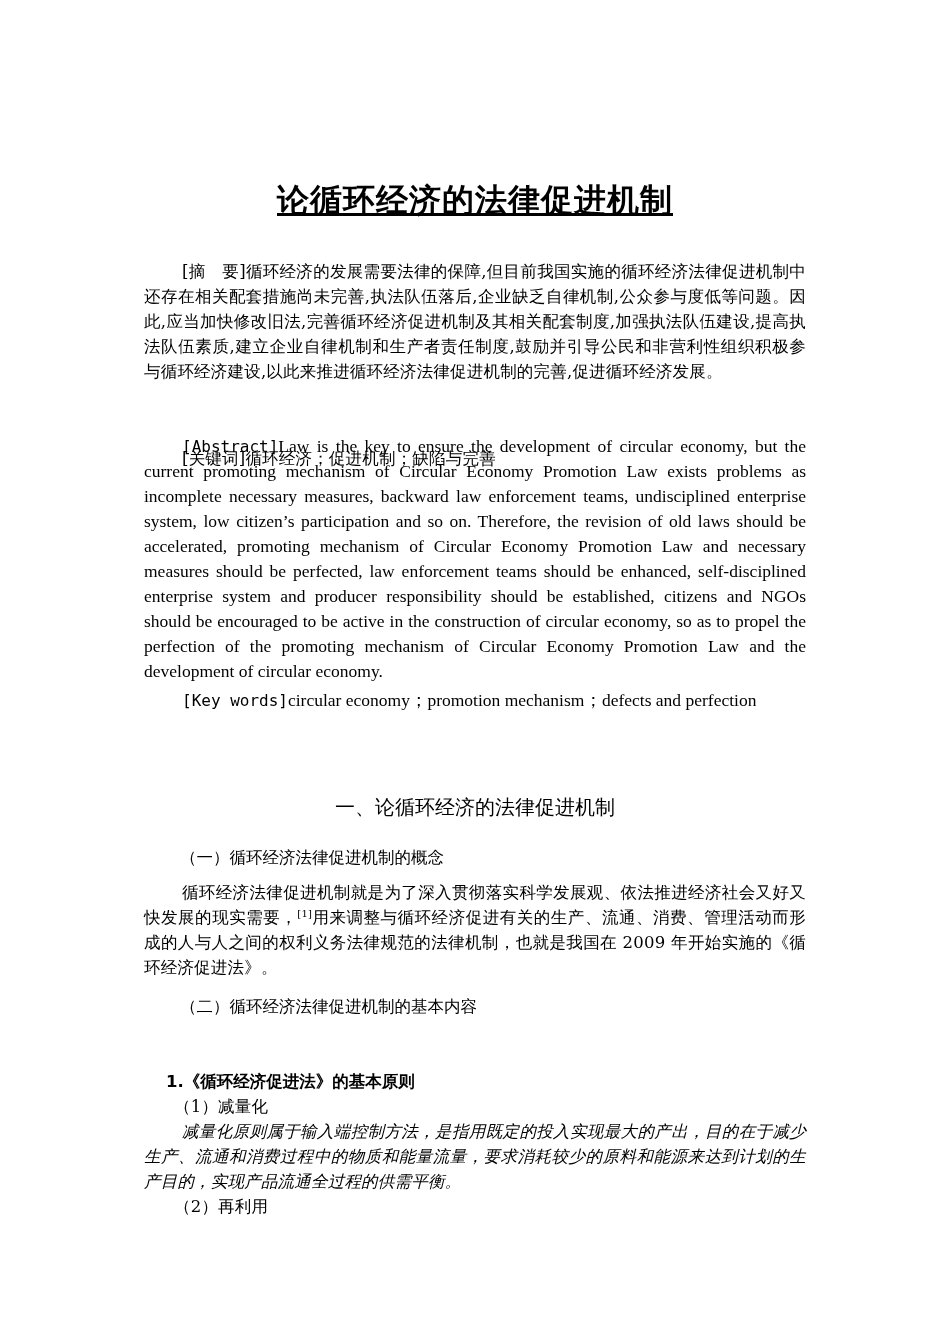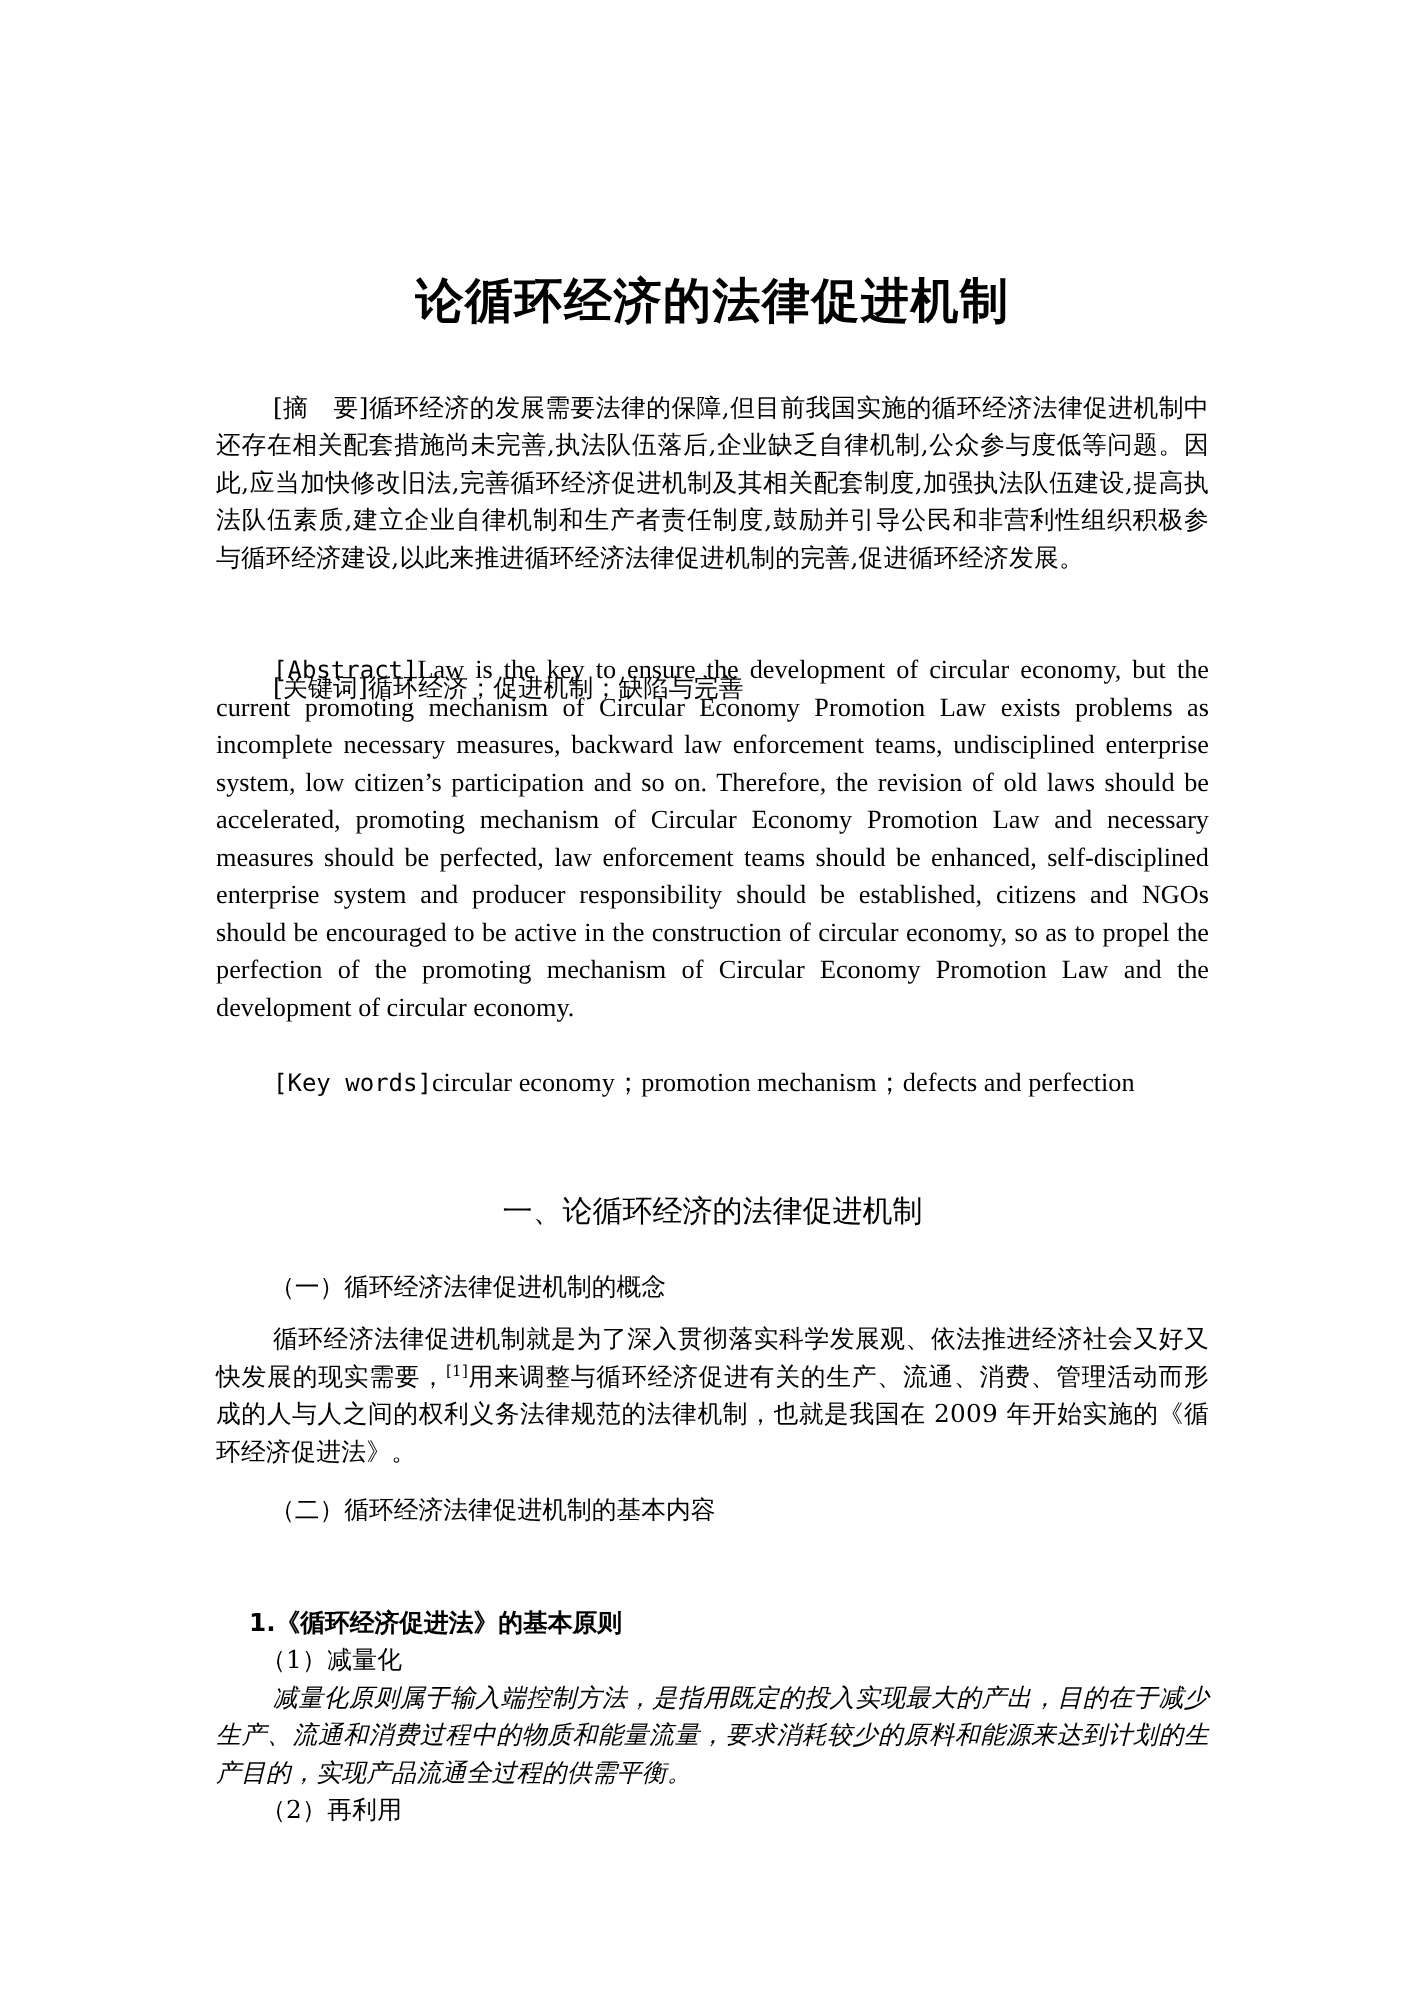--- a/index.html
+++ b/index.html
@@ -25,20 +25,21 @@
       position: absolute;
       left: 0;
       top: 178px;
       width: 662px;
       text-align: center;
       font-family: "DejaVu Sans", "Liberation Sans", sans-serif;
       font-weight: bold;
       font-size: 32px;
       line-height: 44px;
       letter-spacing: 1px;
+      text-decoration: underline;
     }
     .abs-block {
       position: absolute;
       left: 0;
       width: 662px;
       font-size: 16.5px;
       line-height: 25px;
       text-align: justify;
       text-align-last: left;
     }
@@ -103,21 +104,21 @@
   </div>
 
   <div class="abs-block cn indent" style="top:417px;margin-top:29px;">
     <span>[关键词]</span><span>循环经济；促进机制；缺陷与完善</span>
   </div>
 
   <div class="abs-block indent" style="top:434px;">
     <span class="mono-label">[Abstract]</span><span class="en-body">Law is the key to ensure the development of circular economy, but the current promoting mechanism of Circular Economy Promotion Law exists problems as incomplete necessary measures, backward law enforcement teams, undisciplined enterprise system, low citizen’s participation and so on. Therefore, the revision of old laws should be accelerated, promoting mechanism of Circular Economy Promotion Law and necessary measures should be perfected, law enforcement teams should be enhanced, self-disciplined enterprise system and producer responsibility should be established, citizens and NGOs should be encouraged to be active in the construction of circular economy, so as to propel the perfection of the promoting mechanism of Circular Economy Promotion Law and the development of circular economy.</span>
   </div>
 
-  <div class="abs-block indent" style="top:709px; text-align:right;">
+  <div class="abs-block indent" style="top:688px; text-align:right;">
     <span class="mono-label">[Key words]</span><span class="en-body">circular economy；promotion mechanism；defects and perfection</span>
   </div>
 
   <div class="h1" style="top:792px;">一、论循环经济的法律促进机制</div>
 
   <div class="h2" style="top:845px;text-align:center;">（一）循环经济法律促进机制的概念</div>
 
   <div class="abs-block cn indent" style="top:880px;">
     <span>循环经济法律促进机制就是为了深入贯彻落实科学发展观、依法推进经济社会又好又快发展的现实需要，</span><sup class="ref">[1]</sup><span>用来调整与循环经济促进有关的生产、流通、消费、管理活动而形成的人与人之间的权利义务法律规范的法律机制，也就是我国在 2009 年开始实施的《循环经济促进法》。</span>
   </div>

